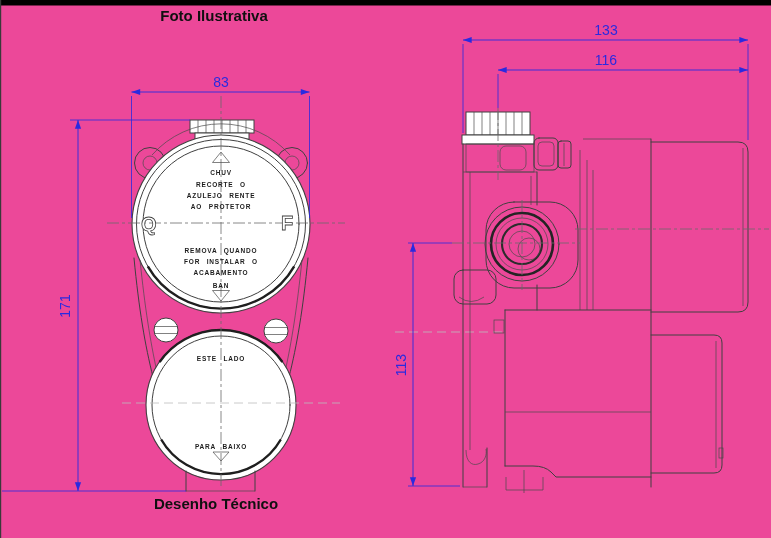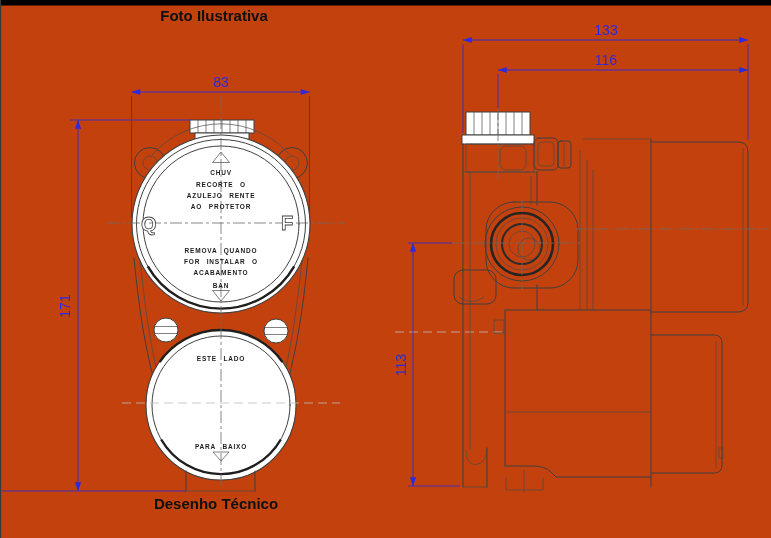--- a/index.html
+++ b/index.html
@@ -1,16 +1,16 @@
 <!DOCTYPE html>
 <html><head>
 <meta charset="utf-8">
 <style>
   html,body{margin:0;padding:0;background:#ffffff;}
-  #stage{position:relative;width:771px;height:538px;background:#c2410c;overflow:hidden;
+  #stage{position:relative;width:771px;height:538px;background:#ec4899;overflow:hidden;
          font-family:"Liberation Sans",sans-serif;}
   svg{display:block;}
   
   .ln  {stroke:#404040;stroke-width:1;fill:none;stroke-linecap:round;}
   .ln2 {stroke:#4a4a4a;stroke-width:.7;fill:none;}
   .thk {stroke:#1f1f1f;stroke-width:2.4;fill:none;}
   .wfill{fill:#ffffff;stroke:#404040;stroke-width:1.1;}
   .wfill2{fill:#ffffff;stroke:#404040;stroke-width:1;}
   .dim {stroke:#2a2ae0;stroke-width:.9;fill:none;}
   .ext {stroke:#2a2ae0;stroke-width:.8;fill:none;}

